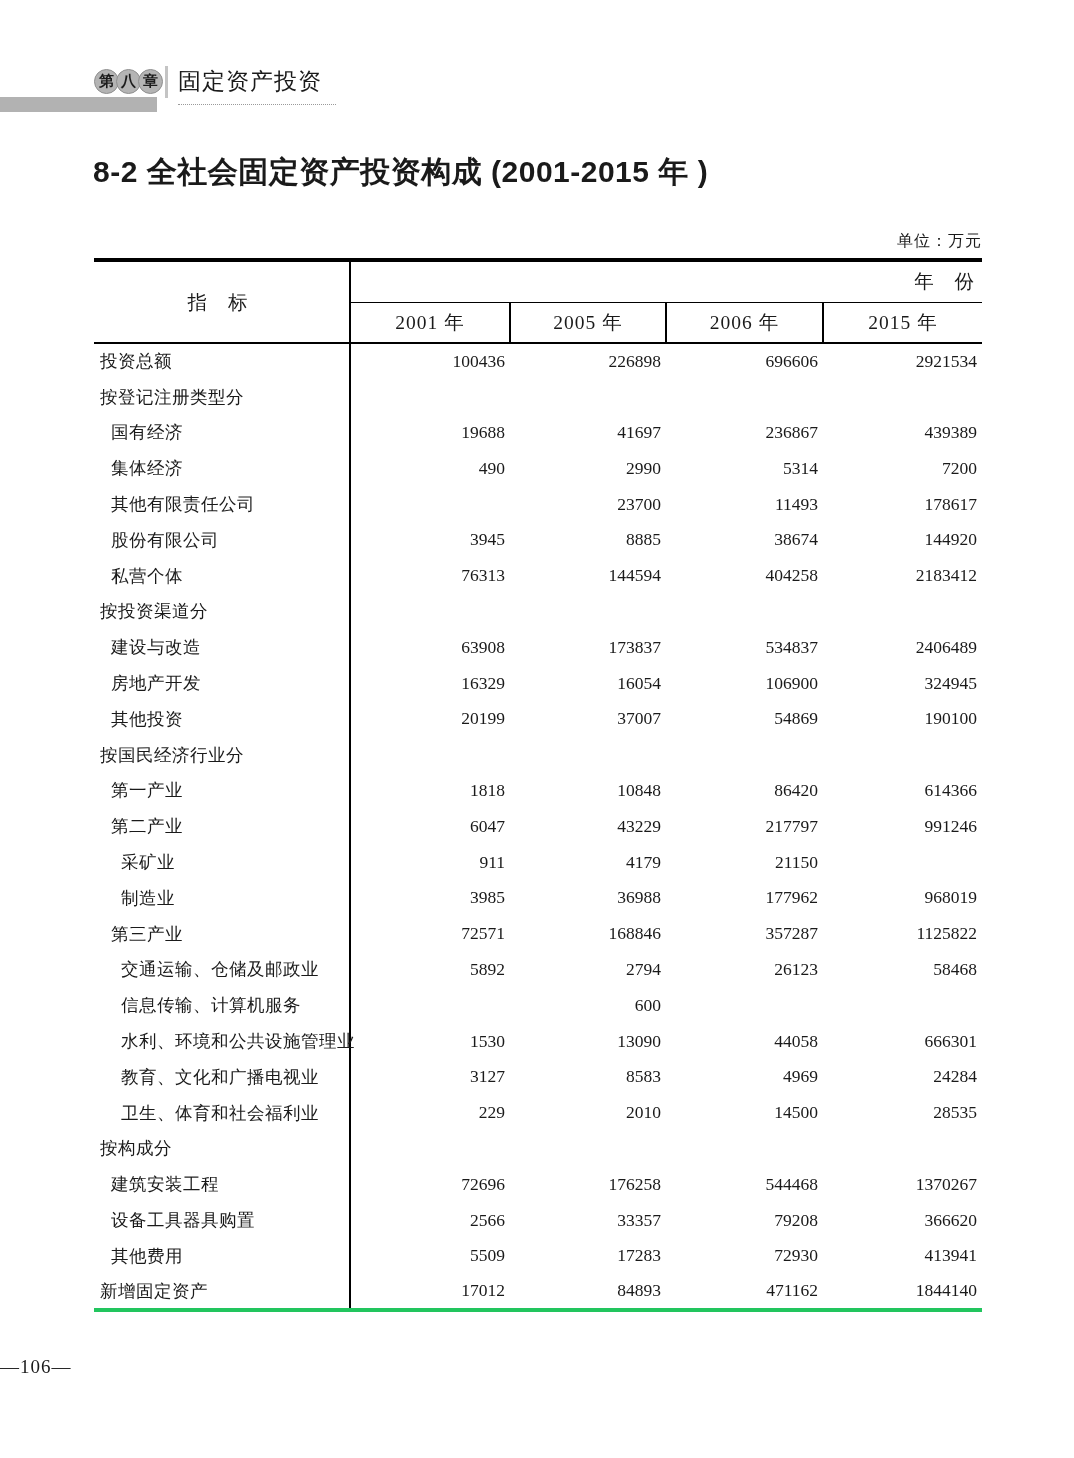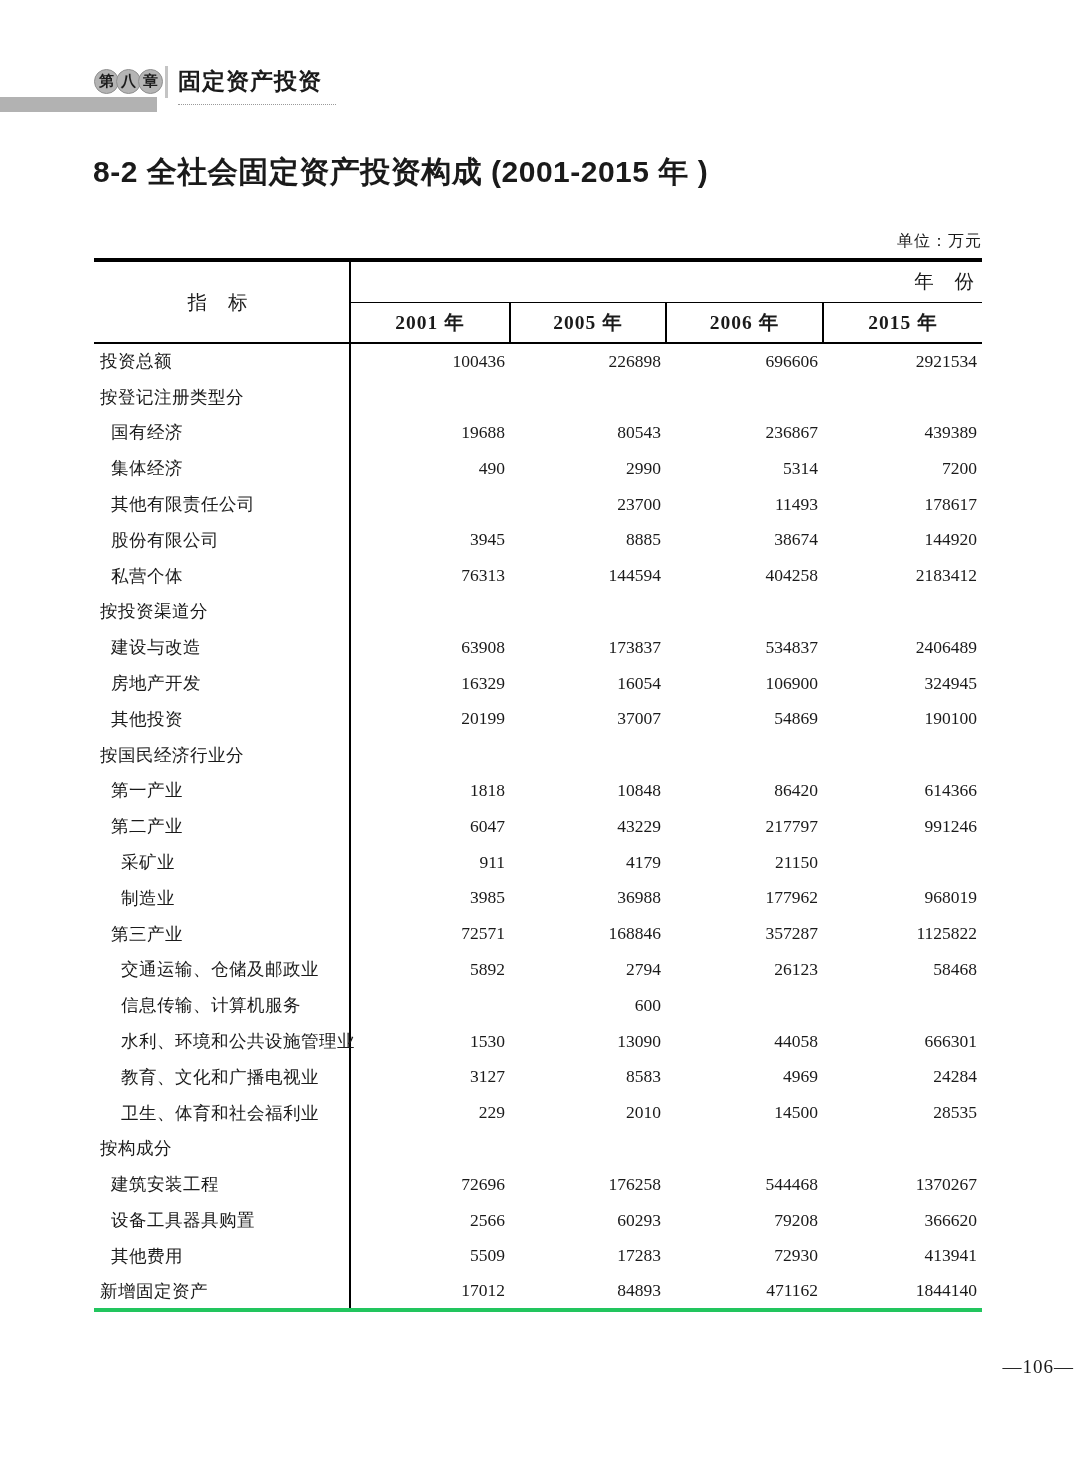--- a/index.html
+++ b/index.html
@@ -30,21 +30,21 @@
     margin-right:-3px;
     font-family:"Liberation Serif","DejaVu Serif",serif;
   }
   .chapter-divider {
     position:absolute; left:165px; top:66px;
     width:3px; height:32px; background:#c4c4c4;
   }
   .chapter-title {
     position:absolute; left:178px; top:66px;
     font-family:"Liberation Sans","DejaVu Sans",sans-serif;
-    font-size:23px; font-weight:bold; letter-spacing:1px;
+    font-size:23px; font-weight:normal; letter-spacing:1px;
     padding:0 14px 7px 0;
     border-bottom:1px dotted #9a9a9a;
   }
 
   
   .page-title {
     position:absolute; left:93px; top:152px;
     font-family:"Liberation Sans","DejaVu Sans",sans-serif;
     font-size:30px; font-weight:bold; letter-spacing:0.5px;
     white-space:nowrap;
@@ -77,21 +77,21 @@
   th.indicator-h {
     border-right:2.5px solid #000;
     letter-spacing:8px;
   }
   th.yeargroup-h {
     height:42px;
     border-bottom:1.5px solid #000;
     letter-spacing:8px;
     text-align:right;
   }
-  tr.year-row th { height:41px; letter-spacing:1px;font-weight:bold; }
+  tr.year-row th { height:41px; letter-spacing:1px; }
   tr.year-row th + th { border-left:2px solid #000; }
   thead { border-bottom:2.5px solid #000; }
 
   tbody td {
     height:35.8px;
     font-size:17.5px;
     vertical-align:middle;
   }
   td.label {
     border-right:2.5px solid #000;
@@ -103,21 +103,21 @@
   td.label.indent-2 { padding-left:27px; }
   td.val {
     text-align:right;
     padding-right:5px;
     font-variant-numeric:lining-nums;
   }
 
   
   .page-number {
     position:absolute; left:0; top:1356px;
-    width:100%; text-align:right;
+    width:100%; text-align:left;
     font-size:19px; letter-spacing:1px;
   }
 </style>
 </head>
 <body>
 
 <div class="gray-bar"></div>
 <div class="chapter-badge">
   <span class="badge-circle">第</span>
   <span class="badge-circle">八</span>
@@ -160,21 +160,21 @@
       <tr>
         <td class="label indent-0">按登记注册类型分</td>
         <td class="val"></td>
         <td class="val"></td>
         <td class="val"></td>
         <td class="val"></td>
       </tr>
       <tr>
         <td class="label indent-1">国有经济</td>
         <td class="val">19688</td>
-        <td class="val">80543</td>
+        <td class="val">41697</td>
         <td class="val">236867</td>
         <td class="val">439389</td>
       </tr>
       <tr>
         <td class="label indent-1">集体经济</td>
         <td class="val">490</td>
         <td class="val">2990</td>
         <td class="val">5314</td>
         <td class="val">7200</td>
       </tr>
@@ -314,21 +314,21 @@
       <tr>
         <td class="label indent-1">建筑安装工程</td>
         <td class="val">72696</td>
         <td class="val">176258</td>
         <td class="val">544468</td>
         <td class="val">1370267</td>
       </tr>
       <tr>
         <td class="label indent-1">设备工具器具购置</td>
         <td class="val">2566</td>
-        <td class="val">60293</td>
+        <td class="val">33357</td>
         <td class="val">79208</td>
         <td class="val">366620</td>
       </tr>
       <tr>
         <td class="label indent-1">其他费用</td>
         <td class="val">5509</td>
         <td class="val">17283</td>
         <td class="val">72930</td>
         <td class="val">413941</td>
       </tr>

